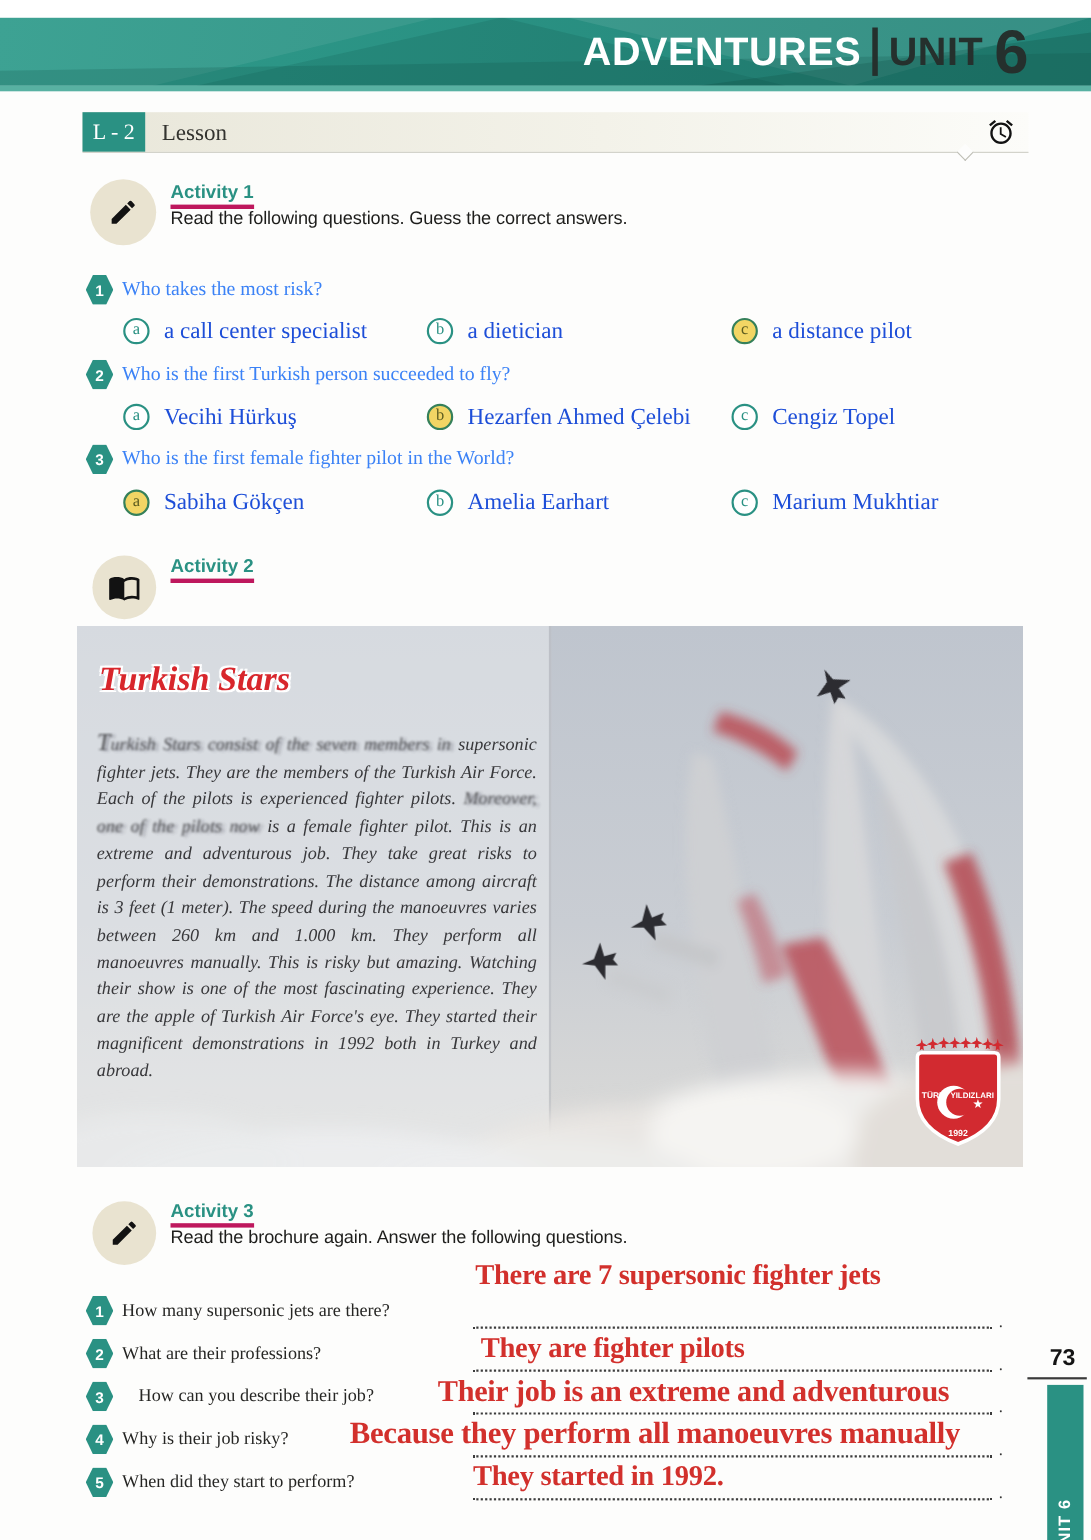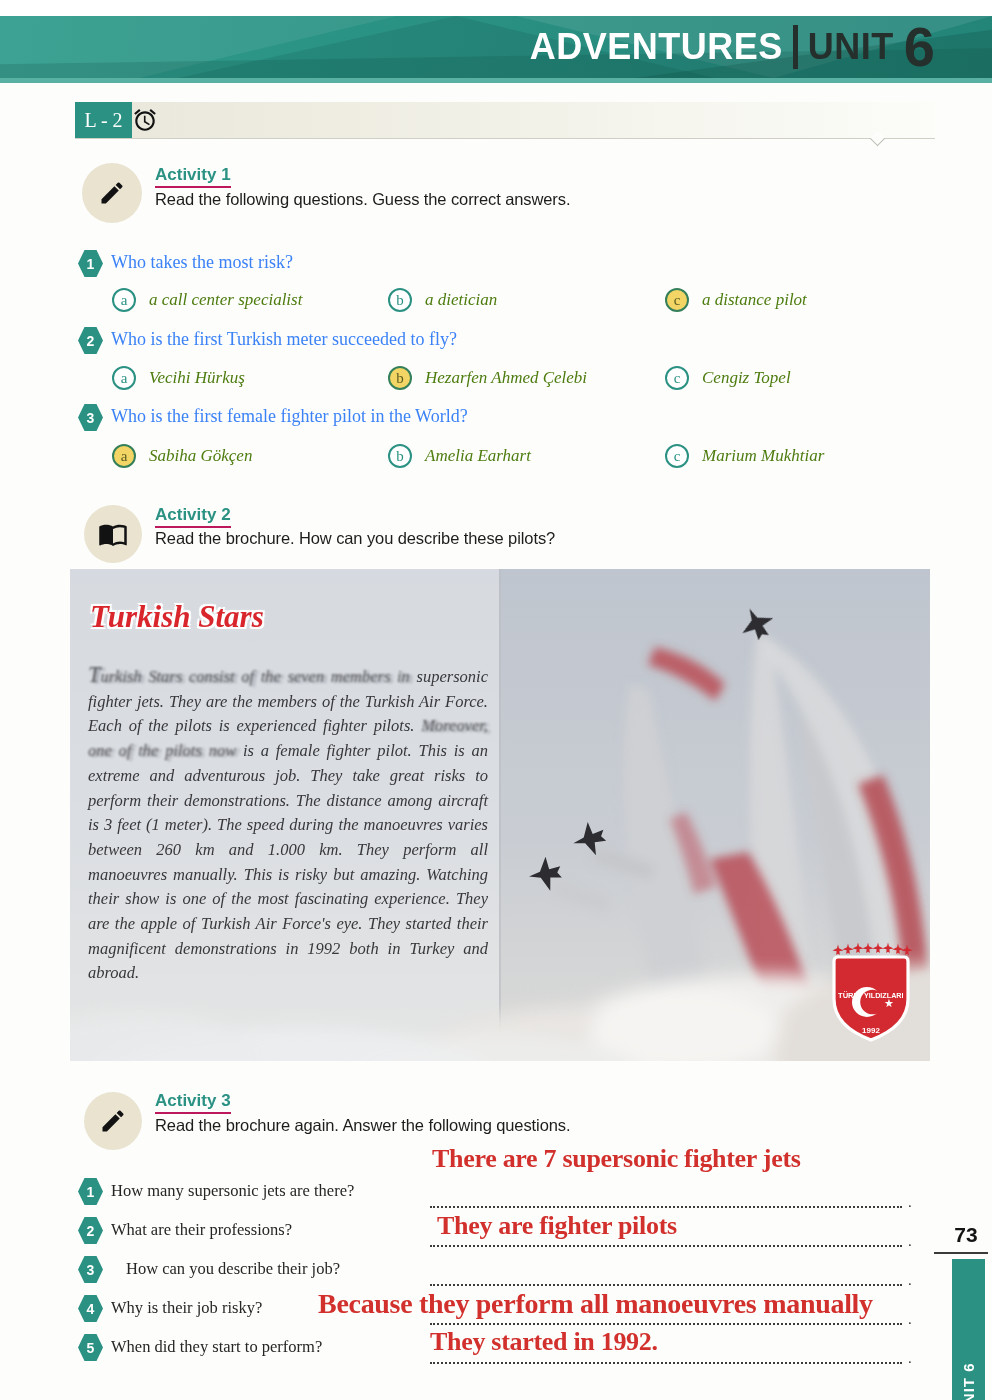--- a/index.html
+++ b/index.html
@@ -25,29 +25,29 @@
   .hn { color:#25302d; font-weight:bold; font-size:56px; line-height:50px; }
   
   .lesson-bar { position:absolute; left:75px; top:86px; width:860px; height:36px; display:flex; background:linear-gradient(90deg,#e9e7da 0%,#f3f2e9 55%,#fcfcf9 100%); }
   .lesson-code { width:57px; height:36px; background:#2a9183; color:#fff; font-family:"Liberation Serif",serif; font-size:20px; display:flex; align-items:center; justify-content:center; }
   .lesson-label { flex:1; display:flex; align-items:center; padding-left:15px; font-family:"Liberation Serif",serif; font-size:21px; color:#33332f; }
   .lesson-clock { display:flex; align-items:center; padding-right:12px; }
   .bar-underline { position:absolute; left:75px; top:122px; width:860px; height:1px; background:#cfcfc6; }
   .bar-notch { position:absolute; left:872px; top:117px; width:11px; height:11px; background:#fdfdfc; border-right:1px solid #bdbdb4; border-bottom:1px solid #bdbdb4; transform:rotate(45deg); }
   
   .act-circle { position:absolute; width:60px; height:60px; border-radius:50%; background:#e9e3d0; display:flex; align-items:center; justify-content:center; }
-  .act-title { position:absolute; color:#2a9183; font-weight:bold; font-size:17px; border-bottom:2px solid #be185d; padding-bottom:1px; }
+  .act-title { position:absolute; color:#2a9183; font-weight:bold; font-size:17px; border-bottom:4px solid #be185d; padding-bottom:1px; }
   .act-instr { position:absolute; color:#1d1d1b; font-weight:normal; font-size:16.5px; letter-spacing:-.1px; }
   
   .hex { position:absolute; width:25px; height:27px; background:#2a9183; clip-path:polygon(26% 0,74% 0,100% 50%,74% 100%,26% 100%,0 50%); color:#fff; font-weight:bold; font-size:14px; display:flex; align-items:center; justify-content:center; }
   .q-text { position:absolute; font-family:"Liberation Serif",serif; font-size:18px; color:#3b82f6; }
   .opt { position:absolute; display:flex; align-items:center; gap:13px; }
   .opt-circle { width:24px; height:24px; border-radius:50%; border:2px solid #2a9183; background:#fff; color:#2a9183; font-family:"Liberation Serif",serif; font-size:15px; display:flex; align-items:center; justify-content:center; }
   .opt.selected .opt-circle { background:#f2d564; border-color:#35805a; color:#5c5c20; }
-  .opt-label { font-family:"Liberation Serif",serif; font-size:17px; color:#4d7c0f;font-style:italic; }
+  .opt-label { font-family:"Liberation Serif",serif; font-size:21px; color:#1d4ed8; }
   
   .brochure { position:absolute; left:70px; top:553px; width:860px; height:492px; overflow:hidden; }
   .brochure svg.photo { position:absolute; left:0; top:0; }
   .bro-title { position:absolute; left:20px; top:30px; font-family:"Liberation Serif",serif; font-style:italic; font-weight:bold; font-size:31px; color:#d8262c;
     text-shadow:-2px -2px 0 #fff,2px -2px 0 #fff,-2px 2px 0 #fff,2px 2px 0 #fff,0 0 4px #ffffff; }
   .bro-par { position:absolute; left:18px; top:94px; width:400px; font-family:"Liberation Serif",serif; font-style:italic; font-size:16.5px; line-height:24.7px; color:#38383b; text-align:justify; }
   .bro-par::first-letter { font-size:1.35em; }
   .ghost { filter:blur(.8px); opacity:.82; text-shadow:3px 1px 2px rgba(70,70,85,.55); }
   .bro-logo { position:absolute; left:757px; top:373px; }
   
@@ -77,20 +77,21 @@
       <span class="hw">ADVENTURES</span>
       <span class="hdiv"></span>
       <span class="hu">UNIT</span>
       <span class="hn">6</span>
     </div>
   </div>
   <div class="header-strip"></div>
 
   <div class="lesson-bar">
     <div class="lesson-code">L - 2</div>
+    <div class="lesson-label">Lesson</div>
     <div class="lesson-clock">
       <svg width="26" height="26" viewBox="0 0 24 24">
           <path class="icon-black" d="M22 5.72l-4.6-3.86-1.29 1.53 4.6 3.86L22 5.72zM7.88 3.39L6.6 1.86 2 5.71l1.29 1.53 4.59-3.85zM12.5 8H11v6l4.75 2.85.75-1.23-4-2.37V8zM12 4c-4.97 0-9 4.03-9 9s4.02 9 9 9c4.97 0 9-4.03 9-9s-4.03-9-9-9zm0 16c-3.87 0-7-3.13-7-7s3.13-7 7-7 7 3.13 7 7-3.13 7-7 7z"></path>
         </svg>
     </div>
   </div>
   <div class="bar-underline"></div>
   <div class="bar-notch"></div>
 
   <div class="act-circle" style="left:82px; top:147px;">
@@ -110,21 +111,21 @@
   <div class="opt" style="left:388px; top:272px;">
     <span class="opt-circle">b</span>
     <span class="opt-label">a dietician</span>
   </div>
   <div class="opt selected" style="left:665px; top:272px;">
     <span class="opt-circle">c</span>
     <span class="opt-label">a distance pilot</span>
   </div>
 
   <div class="hex" style="left:78px; top:311px;">2</div>
-  <div class="q-text" style="left:111px; top:313px;">Who is the first Turkish meter succeeded to fly?</div>
+  <div class="q-text" style="left:111px; top:313px;">Who is the first Turkish person succeeded to fly?</div>
   <div class="opt" style="left:112px; top:350px;">
     <span class="opt-circle">a</span>
     <span class="opt-label">Vecihi Hürkuş</span>
   </div>
   <div class="opt selected" style="left:388px; top:350px;">
     <span class="opt-circle">b</span>
     <span class="opt-label">Hezarfen Ahmed Çelebi</span>
   </div>
   <div class="opt" style="left:665px; top:350px;">
     <span class="opt-circle">c</span>
@@ -145,21 +146,20 @@
     <span class="opt-circle">c</span>
     <span class="opt-label">Marium Mukhtiar</span>
   </div>
 
   <div class="act-circle" style="left:84px; top:489px; width:58px; height:58px;">
     <svg width="30" height="30" viewBox="0 0 24 24">
         <path class="icon-black" d="M21 5c-1.11-.35-2.33-.5-3.5-.5-1.95 0-4.05.4-5.5 1.5-1.45-1.1-3.55-1.5-5.5-1.5S2.45 4.9 1 6v14.65c0 .25.25.5.5.5.1 0 .15-.05.25-.05C3.1 20.45 5.05 20 6.5 20c1.95 0 4.05.4 5.5 1.5 1.35-.85 3.8-1.5 5.5-1.5 1.65 0 3.35.3 4.75 1.05.1.05.15.05.25.05.25 0 .5-.25.5-.5V6c-.6-.45-1.25-.75-2-1zm0 13.5c-1.1-.35-2.3-.5-3.5-.5-1.7 0-4.15.65-5.5 1.5V8c1.35-.85 3.8-1.5 5.5-1.5 1.2 0 2.4.15 3.5.5v11.5z"></path>
       </svg>
   </div>
   <div class="act-title" style="left:155px; top:489px;">Activity 2</div>
-  <div class="act-instr" style="left:155px; top:513px;">Read the brochure. How can you describe these pilots?</div>
 
   <div class="brochure">
     <svg class="photo" width="860" height="492" viewBox="0 0 860 492">
       <defs>
         <linearGradient id="sky" x1="0" y1="0" x2="0" y2="1">
           <stop offset="0" stop-color="#bfc5ce"></stop>
             <stop offset=".55" stop-color="#c9cdd3"></stop>
             <stop offset="1" stop-color="#dcdbd8"></stop>
         </linearGradient>
         <filter id="soft" x="-30%" y="-30%" width="160%" height="160%">
@@ -248,20 +248,21 @@
   <div class="hex" style="left:78px; top:1201px;">2</div>
   <div class="qa-q" style="left:111px; top:1204px;">What are their professions?</div>
   <div class="ans-line" style="top:1201px;"></div>
   <div class="ans-period" style="top:1217px;">.</div>
   <div class="ans" style="left:437px; top:1195px;">They are fighter pilots</div>
 
   <div class="hex" style="left:78px; top:1240px;">3</div>
   <div class="qa-q" style="left:126px; top:1243px;text-align:center;">How can you describe their job?</div>
   <div class="ans-line" style="top:1240px;"></div>
   <div class="ans-period" style="top:1256px;">.</div>
+  <div class="ans" style="left:398px; top:1233px; font-size:27.5px;">Their job is an extreme and adventurous</div>
 
   <div class="hex" style="left:78px; top:1279px;">4</div>
   <div class="qa-q" style="left:111px; top:1282px;">Why is their job risky?</div>
   <div class="ans-line" style="top:1279px;"></div>
   <div class="ans-period" style="top:1295px;">.</div>
   <div class="ans" style="left:318px; top:1272px; font-size:28px;">Because they perform all manoeuvres manually</div>
 
   <div class="hex" style="left:78px; top:1318px;">5</div>
   <div class="qa-q" style="left:111px; top:1321px;">When did they start to perform?</div>
   <div class="ans-line" style="top:1318px;"></div>

